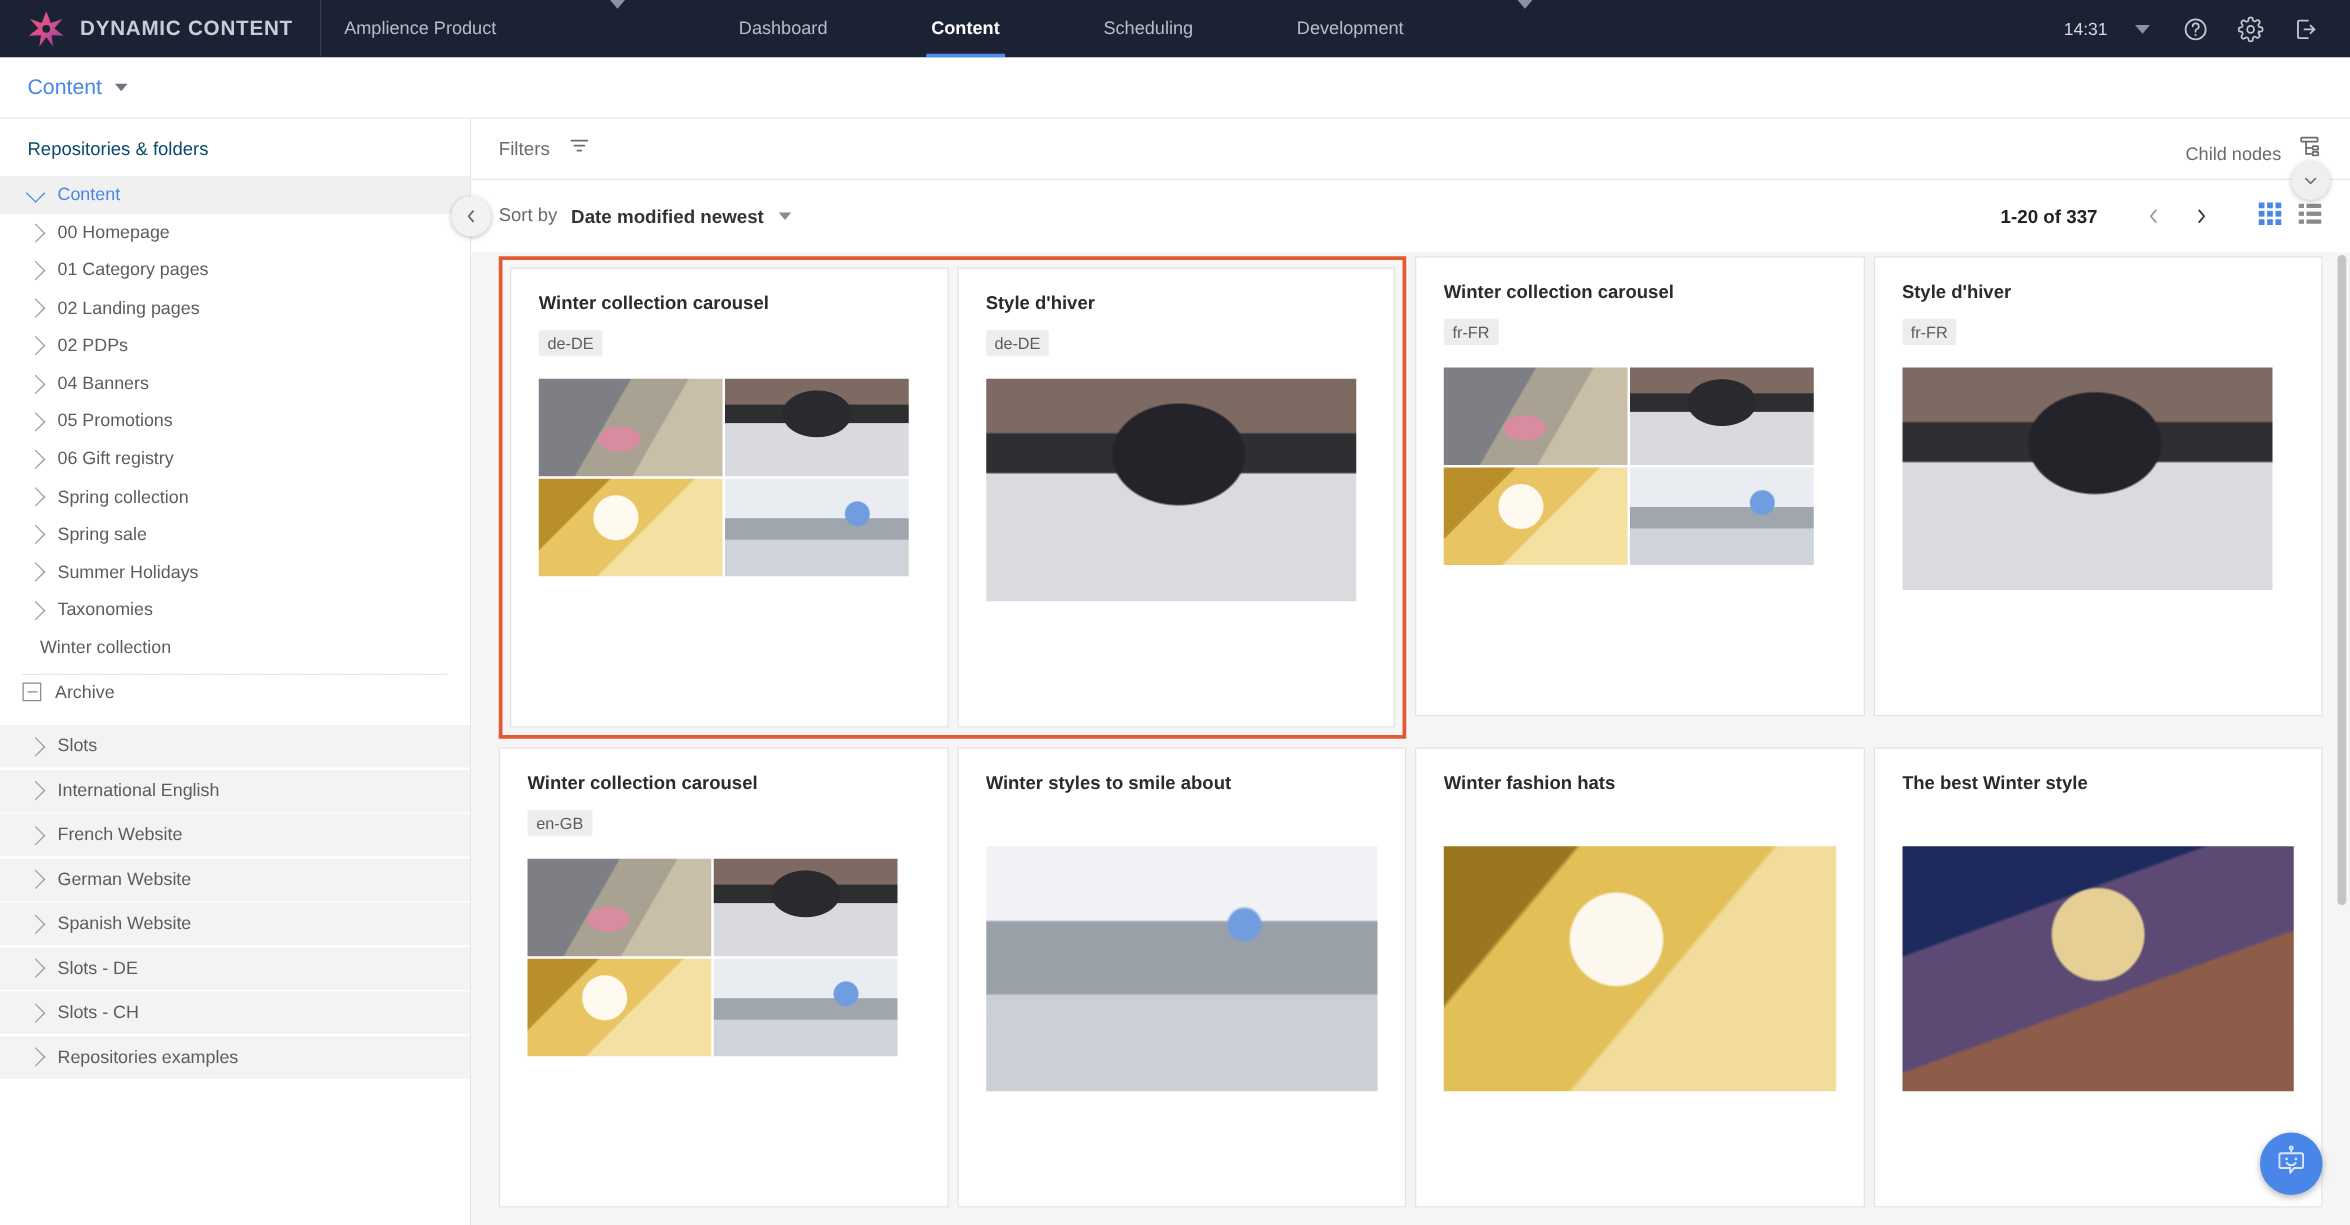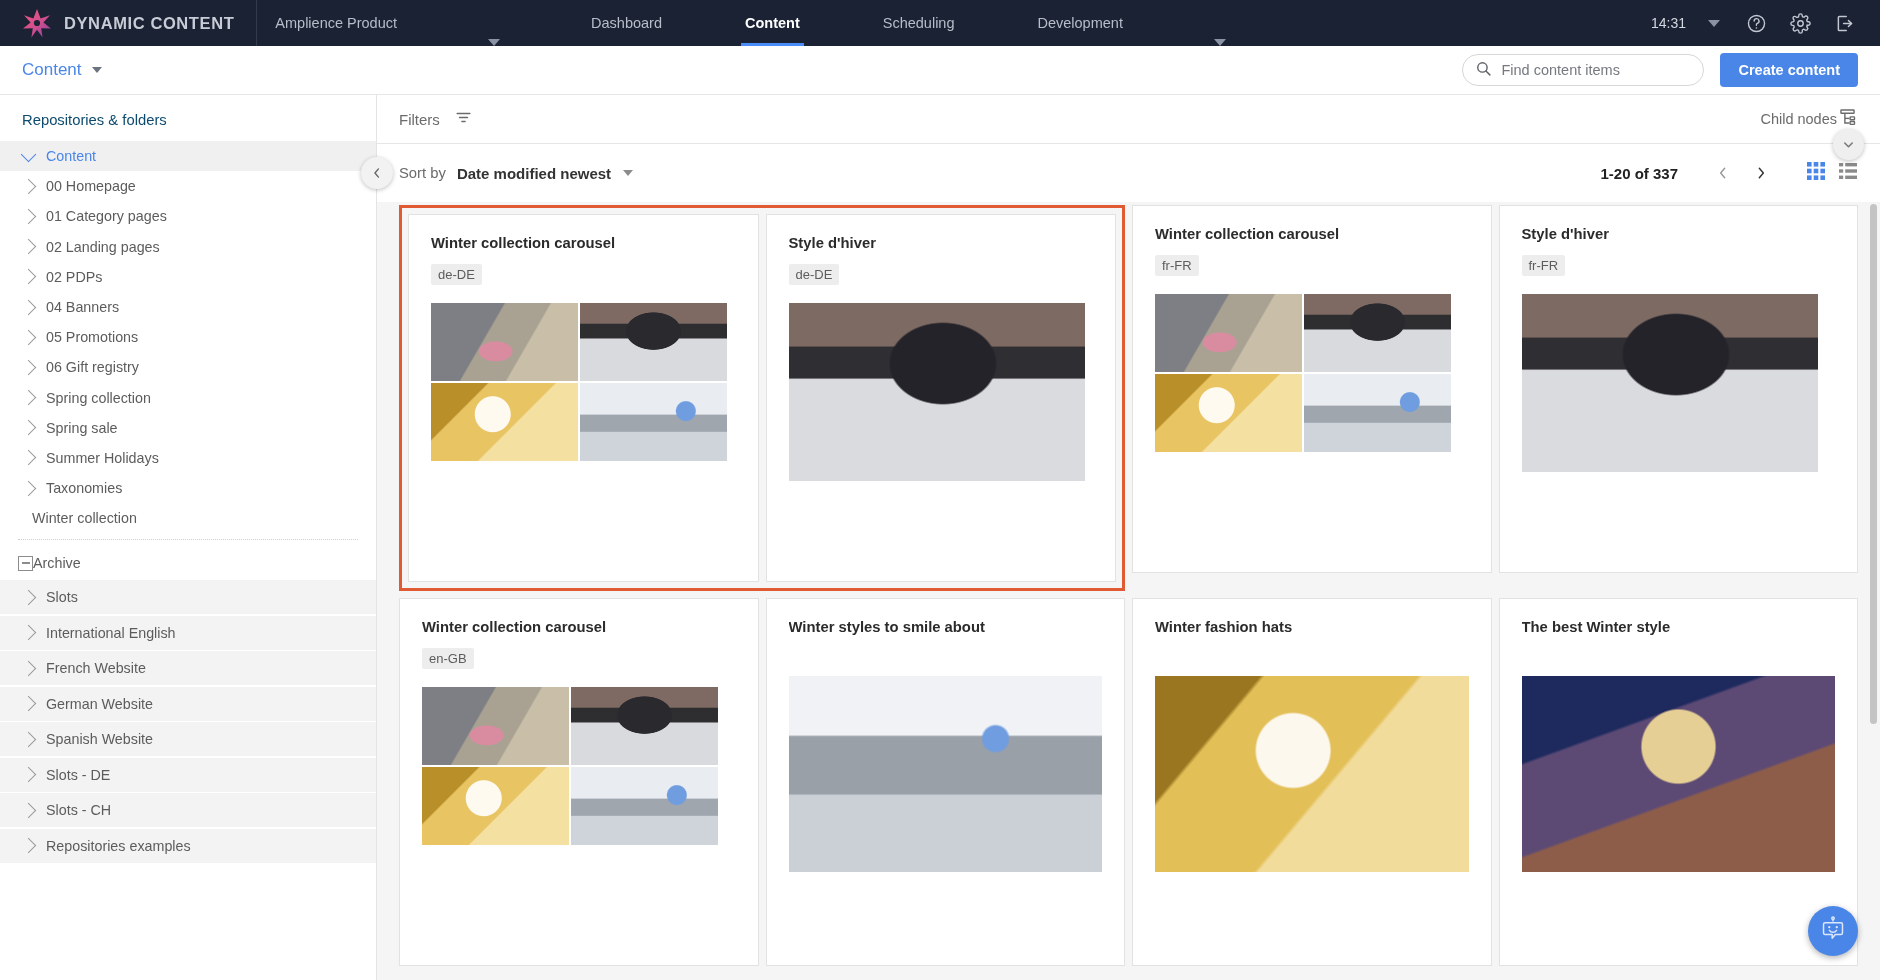--- a/index.html
+++ b/index.html
@@ -20,21 +20,21 @@
     display: flex; align-items: center; gap: 12px;
     padding-left: 22px; padding-right: 22px;
     height: 46px;
     border-right: 1px solid #333b4d;
   }
   .logo-mark { width: 30px; height: 30px; position: relative; flex: none; }
   .logo-text {
     color: #c8ccd6; font-size: 16.5px; font-weight: bold;
     letter-spacing: 0.6px; white-space: nowrap;
   }
-  .nav-items { display: flex; align-items: flex-end; height: 46px; gap: 47px; }
+  .nav-items { display: flex; align-items: flex-start; height: 46px; gap: 47px; }
   .nav-item {
     color: #b7bdc9; font-size: 14.5px; padding: 0 18px;
     height: 46px; display: flex; align-items: center;
     position: relative; white-space: nowrap;
   }
   .nav-item.active { color: #ffffff; font-weight: bold; }
   .nav-item.active::after {
     content: ""; position: absolute; left: 14px; right: 14px; bottom: 0;
     height: 3px; background: #4b8df8;
   }
@@ -113,40 +113,40 @@
   .chev {
     width: 11px; height: 11px; flex: none;
     border-right: 1.7px solid #9a9a9a; border-bottom: 1.7px solid #9a9a9a;
     transform: rotate(-45deg); margin-left: 3px;
   }
   .chev.down { transform: rotate(45deg); border-color: #4a86e8; margin-top: -4px; }
   .tree-sep {
     border-top: 1.5px dotted #cfcfcf; margin: 6px 18px 6px 18px;
   }
   .archive-row {
-    display: flex; align-items: center; 
+    display: flex; align-items: flex-start; gap: 11px;
     padding-left: 18px; height: 34px; font-size: 14.3px; color: #5c5c5c;
   }
   .minus-box {
     width: 15px; height: 15px; border: 1.5px solid #8c8c8c;
     position: relative; flex: none;
   }
   .minus-box::after {
     content: ""; position: absolute; left: 2.5px; right: 2.5px;
     top: 5.5px; height: 1.5px; background: #8c8c8c;
   }
 
   
   .main { flex: 1; display: flex; flex-direction: column; position: relative; background:#fff; }
   .filters-bar {
     height: 49px; display: flex; align-items: center;
     border-bottom: 1px solid #e6e6e6; padding: 0 22px;
   }
   .filters-lbl { font-size: 15px; color: #6b6b6b; margin-right: 14px; }
-  .child-nodes { margin-left: auto; display: flex; align-items: center; }
+  .child-nodes { margin-left: auto; display: flex; align-items: flex-end; gap: 12px; }
   .child-nodes span { font-size: 14.5px; color: #6b6b6b; }
 
   .sort-bar {
     height: 58px; display: flex; align-items: center; padding: 0 22px;
     position: relative;
   }
   .sort-lbl { font-size: 14.8px; color: #6b6b6b; margin-right: 11px; }
   .sort-val { font-size: 15px; color: #333; font-weight: bold; }
   .sort-caret {
     width: 0; height: 0; border-left: 5.5px solid transparent;
@@ -315,32 +315,20 @@
           <path d="M20 12h-9"></path>
       </svg>
     </span>
   </div>
 </div>
 
 <div class="subheader">
   <div class="crumb">
     <span>Content</span>
     <span class="crumb-caret"></span>
-  </div>
-  <div class="sh-right">
-    <div class="search-box">
-      <span>
-        <svg width="17" height="17" viewBox="0 0 24 24" fill="none" stroke="#5f6368" stroke-width="2" stroke-linecap="round">
-          <circle cx="10.5" cy="10.5" r="6.6"></circle>
-            <path d="M15.4 15.4 21 21"></path>
-        </svg>
-      </span>
-      <input type="text" placeholder="Find content items" style="">
-    </div>
-    <button class="btn-primary">Create content</button>
   </div>
 </div>
 
 <div class="body-wrap">
 
   <div class="sidebar">
     <div class="sb-title">Repositories &amp; folders</div>
 
     <div class="tree-row sel">
       <span class="chev down"></span>

